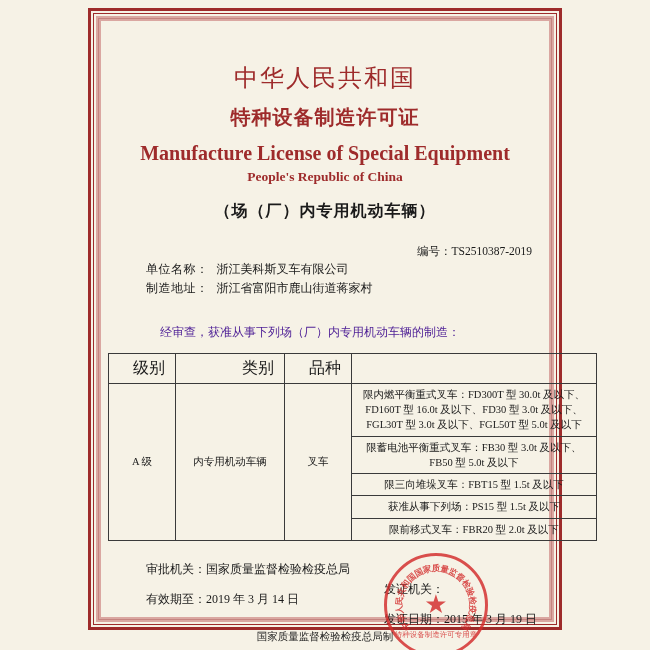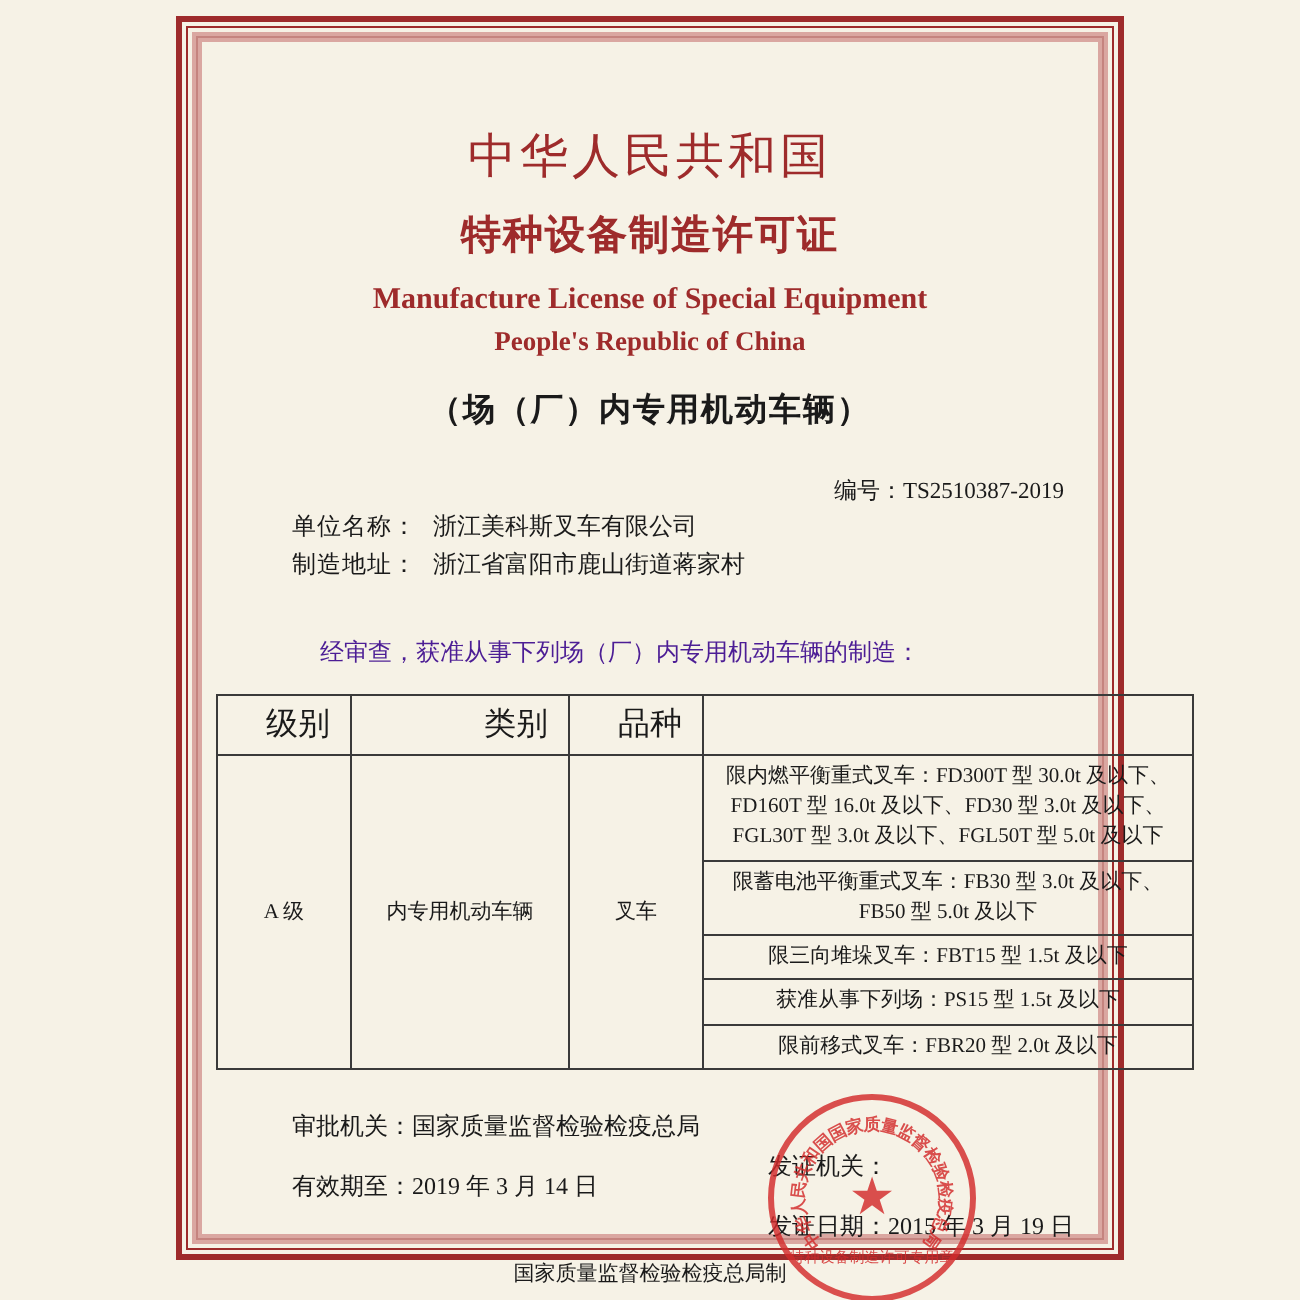--- a/index.html
+++ b/index.html
@@ -74,21 +74,21 @@
   .title-zh2 {
     text-align: center;
     font-size: 20px;
     font-weight: bold;
     color: #9e2b2b;
     letter-spacing: 1px;
     margin-top: 10px;
   }
   .title-en1 {
     text-align: center;
-    font-size: 15px;
+    font-size: 20px;
     font-weight: bold;
     color: #9e2b2b;
     margin-top: 11px;
   }
   .title-en2 {
     text-align: center;
     font-size: 13.5px;
     font-weight: bold;
     color: #9e2b2b;
     margin-top: 4px;

